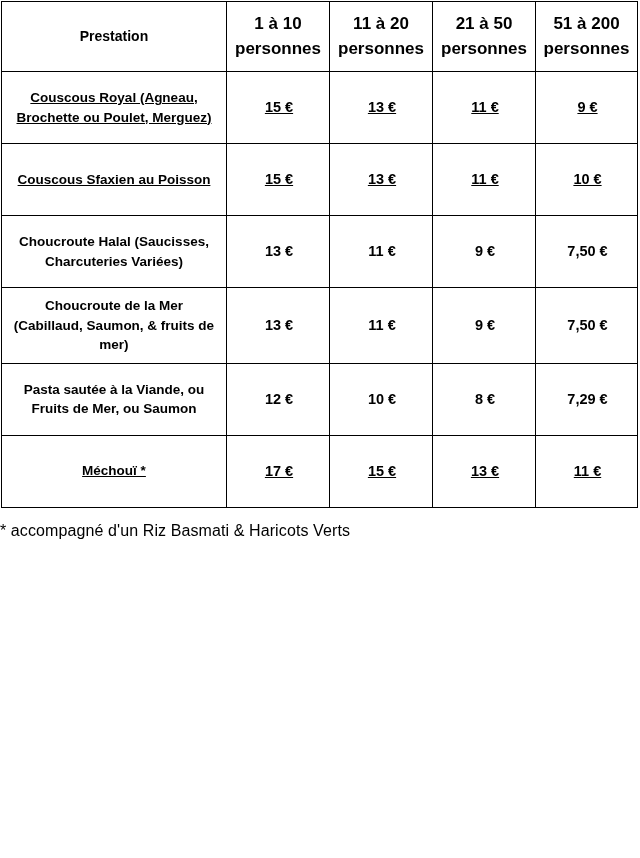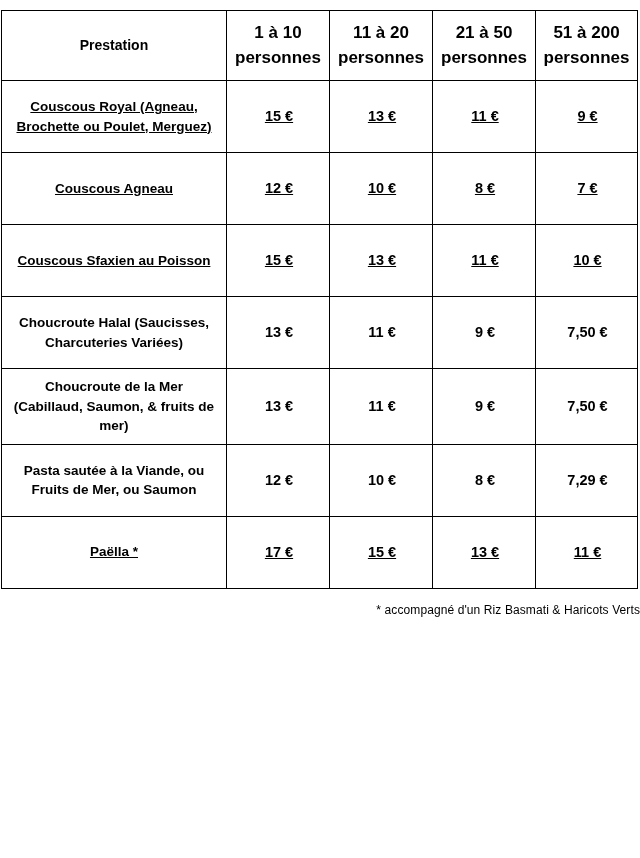--- a/index.html
+++ b/index.html
@@ -16,21 +16,21 @@
   }
   .page {
     width: 640px;
     height: 858px;
     position: relative;
     box-sizing: border-box;
   }
   table.pricing {
     border-collapse: collapse;
     width: 637px;
-    margin: 10px 0 0 1px;
+    margin: 1px 0 0 1px;
     table-layout: fixed;
   }
   table.pricing td, table.pricing th {
     border: 1px solid #000000;
     text-align: center;
     vertical-align: middle;
     font-weight: bold;
     font-size: 17px;
     line-height: 1.45;
     padding: 6px 4px;
@@ -52,22 +52,22 @@
   }
   tbody td.desc {
     padding: 8px 8px;
     font-size: 13.5px;
   }
   tbody td.price {
     font-size: 14.5px;
     padding-left: 6px;
   }
   .footnote {
-    text-align: right;
-    font-size: 12px;
+    text-align: left;
+    font-size: 16px;
     padding-top: 14px;
     font-weight: normal;
     letter-spacing: 0.1px;
   }
   .row-h2 { height: 72px; text-decoration: underline; }
   .row-h1 { height: 72px; }
 </style>
 </head>
 <body>
 
@@ -91,27 +91,20 @@
     </thead>
     <tbody>
       <tr class="row-h2">
         <td class="desc">Couscous Royal (Agneau, Brochette ou Poulet, Merguez)</td>
         <td class="price">15 €</td>
         <td class="price">13 €</td>
         <td class="price">11 €</td>
         <td class="price">9 €</td>
       </tr>
       <tr class="row-h2">
-        <td class="desc">Couscous Agneau</td>
-        <td class="price">12 €</td>
-        <td class="price">10 €</td>
-        <td class="price">8 €</td>
-        <td class="price">7 €</td>
-      </tr>
-      <tr class="row-h2">
         <td class="desc">Couscous Sfaxien au Poisson</td>
         <td class="price">15 €</td>
         <td class="price">13 €</td>
         <td class="price">11 €</td>
         <td class="price">10 €</td>
       </tr>
       <tr class="row-h1">
         <td class="desc">Choucroute Halal (Saucisses, Charcuteries Variées)</td>
         <td class="price">13 €</td>
         <td class="price">11 €</td>
@@ -126,21 +119,21 @@
         <td class="price">7,50 €</td>
       </tr>
       <tr class="row-h1">
         <td class="desc">Pasta sautée à la Viande, ou Fruits de Mer, ou Saumon</td>
         <td class="price">12 €</td>
         <td class="price">10 €</td>
         <td class="price">8 €</td>
         <td class="price">7,29 €</td>
       </tr>
       <tr class="row-h2">
-        <td class="desc">Paëlla *</td>
+        <td class="desc">Méchouï *</td>
         <td class="price">17 €</td>
         <td class="price">15 €</td>
         <td class="price">13 €</td>
         <td class="price">11 €</td>
       </tr>
     </tbody>
   </table>
   <div class="footnote">* accompagné d'un Riz Basmati &amp; Haricots Verts</div>
 </div>
 

